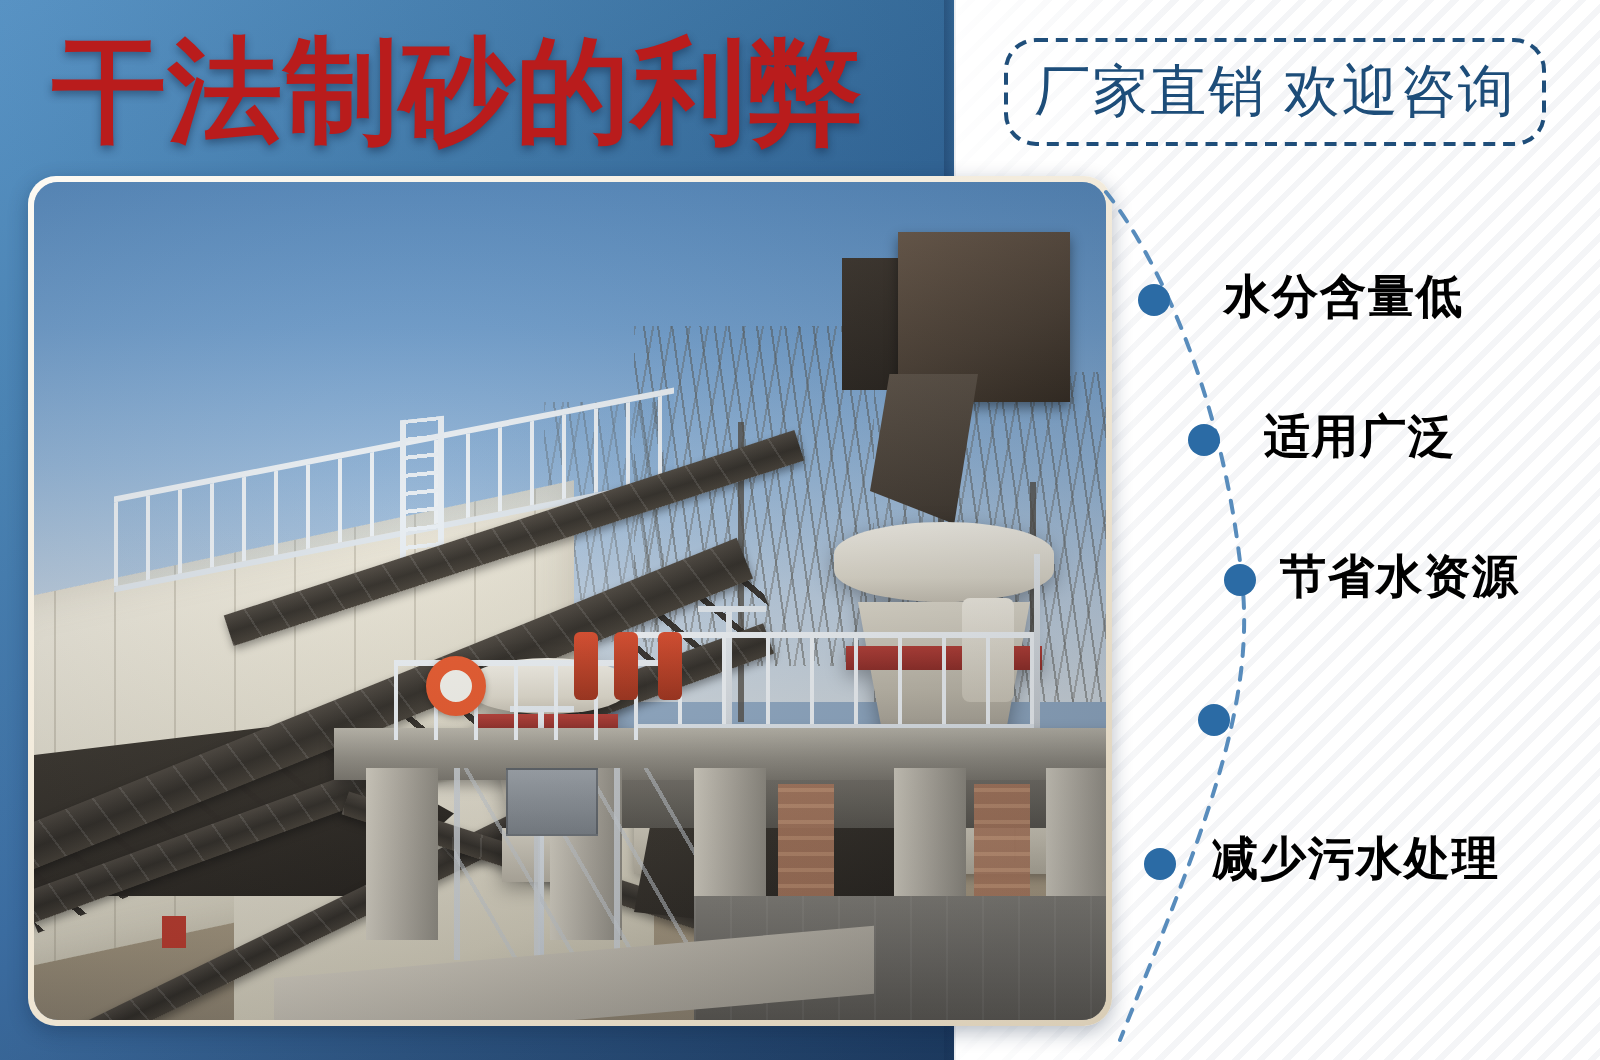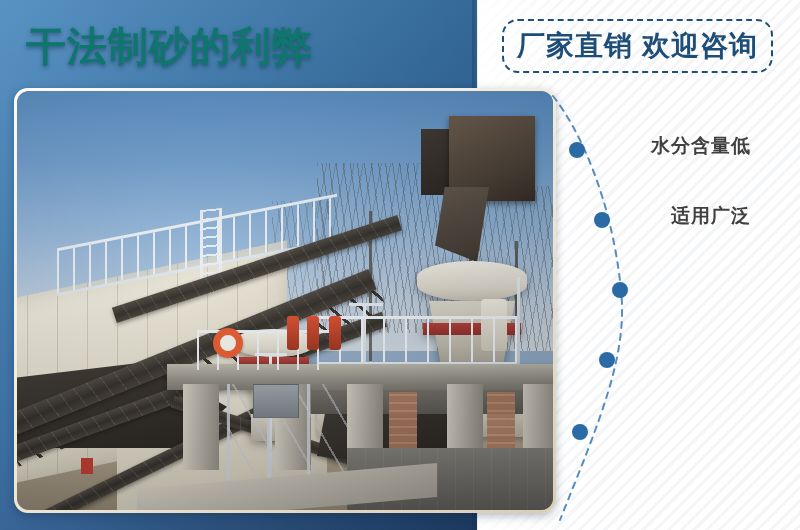--- a/index.html
+++ b/index.html
@@ -46,23 +46,23 @@
   .blue-edge {
     position: absolute;
     left: 472px; top: 0; width: 6px; height: 530px;
     background: linear-gradient(to right, rgba(20,45,80,0.35), rgba(20,45,80,0.05));
   }
 
   
   .title {
     position: absolute;
     left: 26px; top: 20px;
-    font-size: 40px;
+    font-size: 57px;
     font-weight: bold;
-    color: #0f766e;
+    color: #b91c1c;
     letter-spacing: 1px;
     line-height: 52px;
     text-shadow: 0 2px 4px rgba(10,30,60,0.45);
     z-index: 40;
     white-space: nowrap;
   }
 
   
   .badge {
     position: absolute;
@@ -70,21 +70,21 @@
     width: 271px; height: 54px;
     border: 2px dashed #1f4e7a;
     border-radius: 16px;
     display: flex;
     align-items: center;
     justify-content: center;
     z-index: 40;
   }
   .badge-text {
     font-size: 28px;
-    font-weight: bold;
+    font-weight: normal;
     color: #1d4d79;
     letter-spacing: 1px;
     white-space: nowrap;
   }
 
   
   .photo-frame {
     position: absolute;
     left: 14px; top: 88px;
     width: 542px; height: 425px;
@@ -415,28 +415,27 @@
   .curve-svg {
     position: absolute;
     left: 0; top: 0; width: 800px; height: 530px;
     z-index: 35;
     pointer-events: none;
   }
 
   
   .bullet-text {
     position: absolute;
-    font-size: 19px;
+    font-size: 23px;
     font-weight: bold;
-    color: #404040;
+    color: #000000;
     letter-spacing: 1px;
     white-space: nowrap;
     z-index: 38;
     text-shadow: 0 1px 1px rgba(255,255,255,0.7);
-    margin-left: 39px;
   }
 </style>
 </head>
 <body>
 
 <div id="banner">
 
   <div class="stripe-bg"></div>
   <div class="stripe-fade"></div>
 
@@ -542,14 +541,16 @@
       <circle cx="577" cy="150" r="8" fill="#2b6ba5"></circle>
       <circle cx="602" cy="220" r="8" fill="#2b6ba5"></circle>
       <circle cx="620" cy="290" r="8" fill="#2b6ba5"></circle>
       <circle cx="607" cy="360" r="8" fill="#2b6ba5"></circle>
       <circle cx="580" cy="432" r="8" fill="#2b6ba5"></circle>
     </g>
   </svg>
 
   <div class="bullet-text" style="left:612px; top:133px;">水分含量低</div>
   <div class="bullet-text" style="left:632px; top:203px;">适用广泛</div>
+  <div class="bullet-text" style="left:640px; top:273px;">节省水资源</div>
+  <div class="bullet-text" style="left:606px; top:414px;">减少污水处理</div>
 
 </div>
 
 </body></html>

